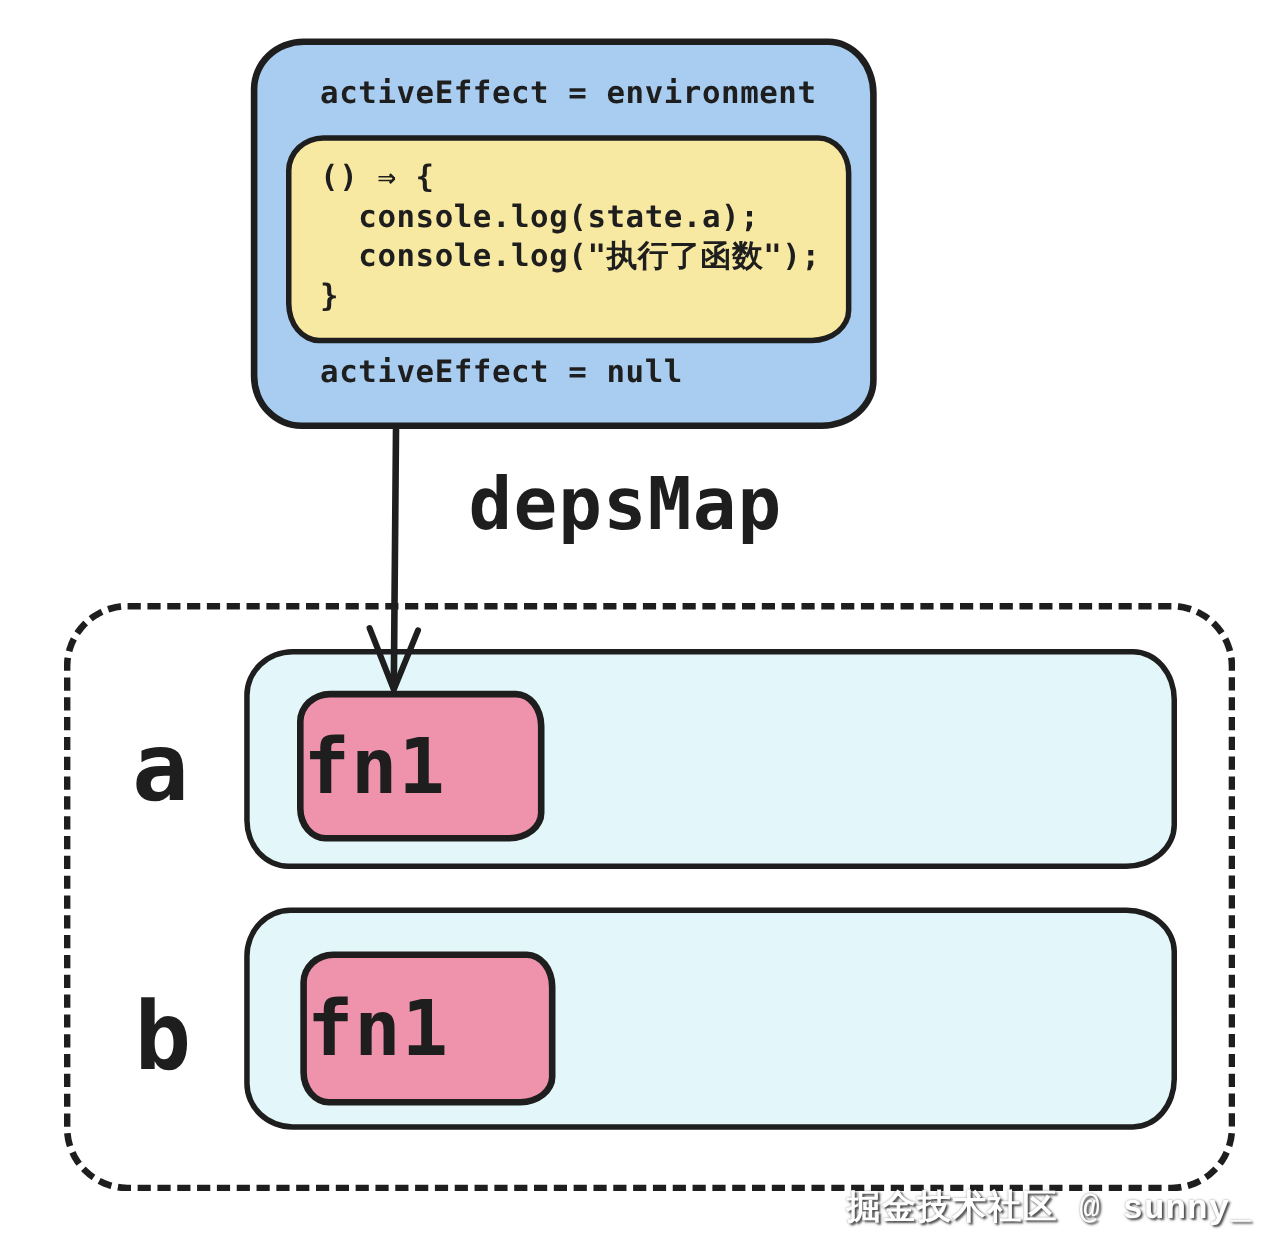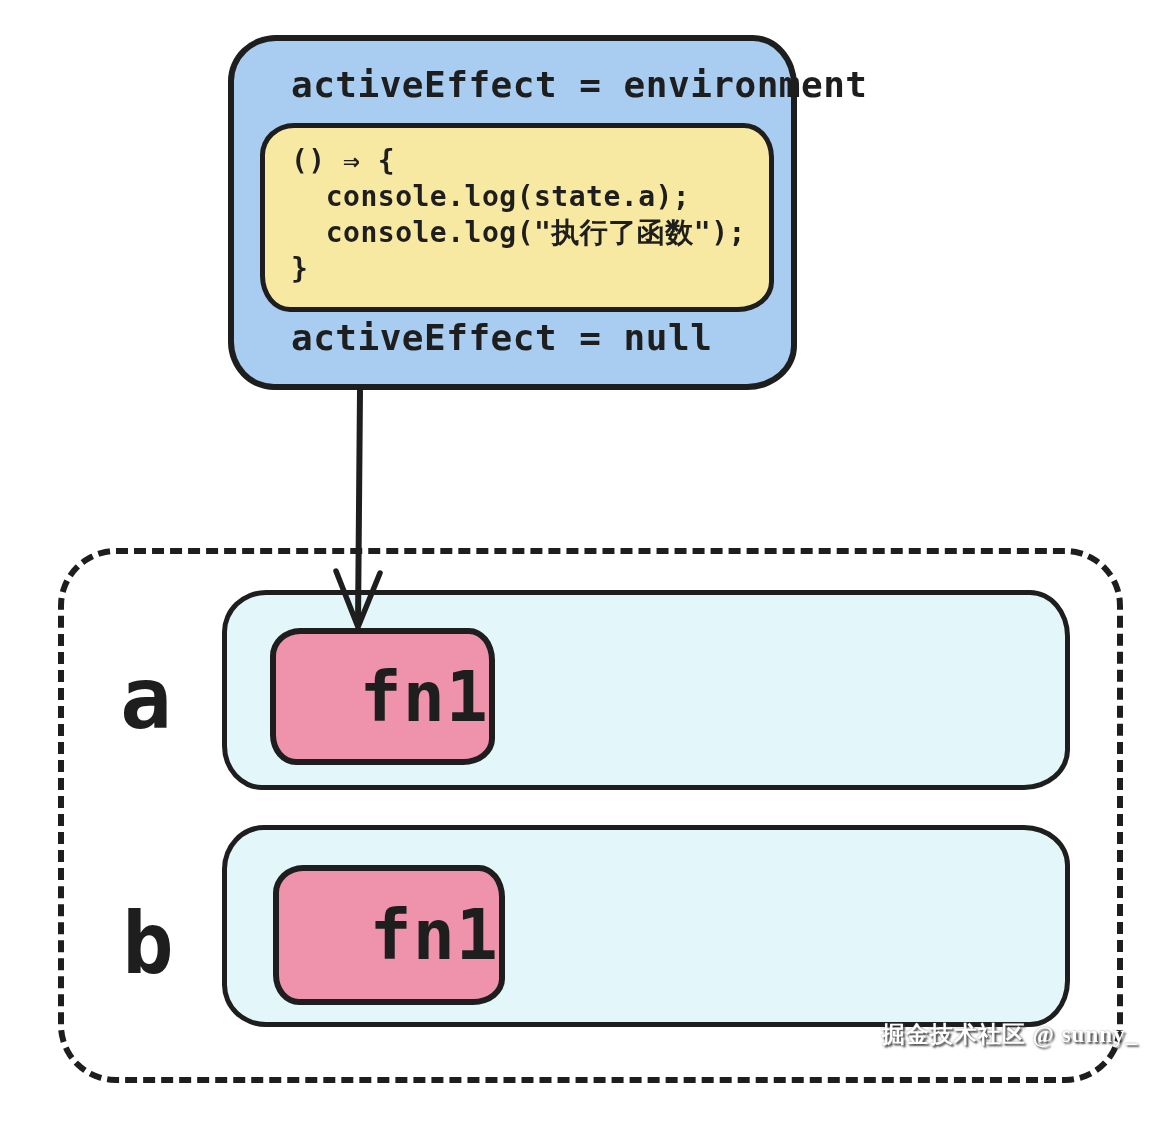--- a/index.html
+++ b/index.html
@@ -23,21 +23,21 @@
     left: 228px; top: 35px;
     width: 569px; height: 355px;
     background: #a9cdf1;
     border: 6px solid #1e1e1e;
     border-radius: 48px 44px 50px 46px / 46px 50px 44px 48px;
     box-sizing: border-box;
   }
   .effect-line {
     position: absolute;
     left: 57px;
-    font-size: 36px;
+    font-size: 28px;
     font-weight: bold;
     line-height: 36px;
     white-space: nowrap;
     letter-spacing: 0.5px;
   }
   .effect-line.top    { top: 26px; }
   .effect-line.bottom { top: 279px; }
 
   .code-box {
     position: absolute;
@@ -116,36 +116,36 @@
   }
 
   .fn-box {
     position: absolute;
     background: #ef93ad;
     border: 6px solid #1e1e1e;
     border-radius: 30px 26px 32px 26px / 28px 32px 26px 30px;
     box-sizing: border-box;
     display: flex;
     align-items: center;
-    justify-content: flex-end;
+    justify-content: flex-start;
   }
   .fn-a { left: 43px; top: 33px; width: 225px; height: 137px; }
   .fn-b { left: 46px; top: 35px; width: 232px; height: 140px; }
   .fn-box span {
     font-size: 70px;
     font-weight: bold;
     letter-spacing: 1px;
   }
 
   
   .watermark {
     position: absolute;
-    right: 26px; top: 1019px;
-    font-family: Liberation Serif, serif;
-    font-size: 23px;
+    right: 26px; top: 1076px;
+    font-family: Liberation Mono, monospace;
+    font-size: 31px;
     font-weight: bold;
     color: #ffffff;
     letter-spacing: 1px;
     white-space: nowrap;
     text-shadow: 2px 2px 2px rgba(50,50,50,0.85), 0 0 2px rgba(80,80,80,0.6);
     z-index: 10;
   }
 </style>
 </head>
 <body>
@@ -163,20 +163,21 @@
     </div>
 
     <div class="effect-line bottom">activeEffect = null</div>
   </div>
 
   <svg class="arrow-svg" viewBox="0 0 1164 1136">
     <path d="M360 391 L358 624" stroke="#1e1e1e" stroke-width="6" fill="none" stroke-linecap="round"></path>
     <path d="M336 571 L358 627 L380 573" stroke="#1e1e1e" stroke-width="5.5" fill="none" stroke-linecap="round" stroke-linejoin="round"></path>
   </svg>
 
+  <div class="deps-label">depsMap</div>
 
   <div class="deps-container"></div>
 
   <div class="key-label key-a">a</div>
   <div class="dep-box dep-a">
     <div class="fn-box fn-a">
       <span>fn1</span>
     </div>
   </div>
 

